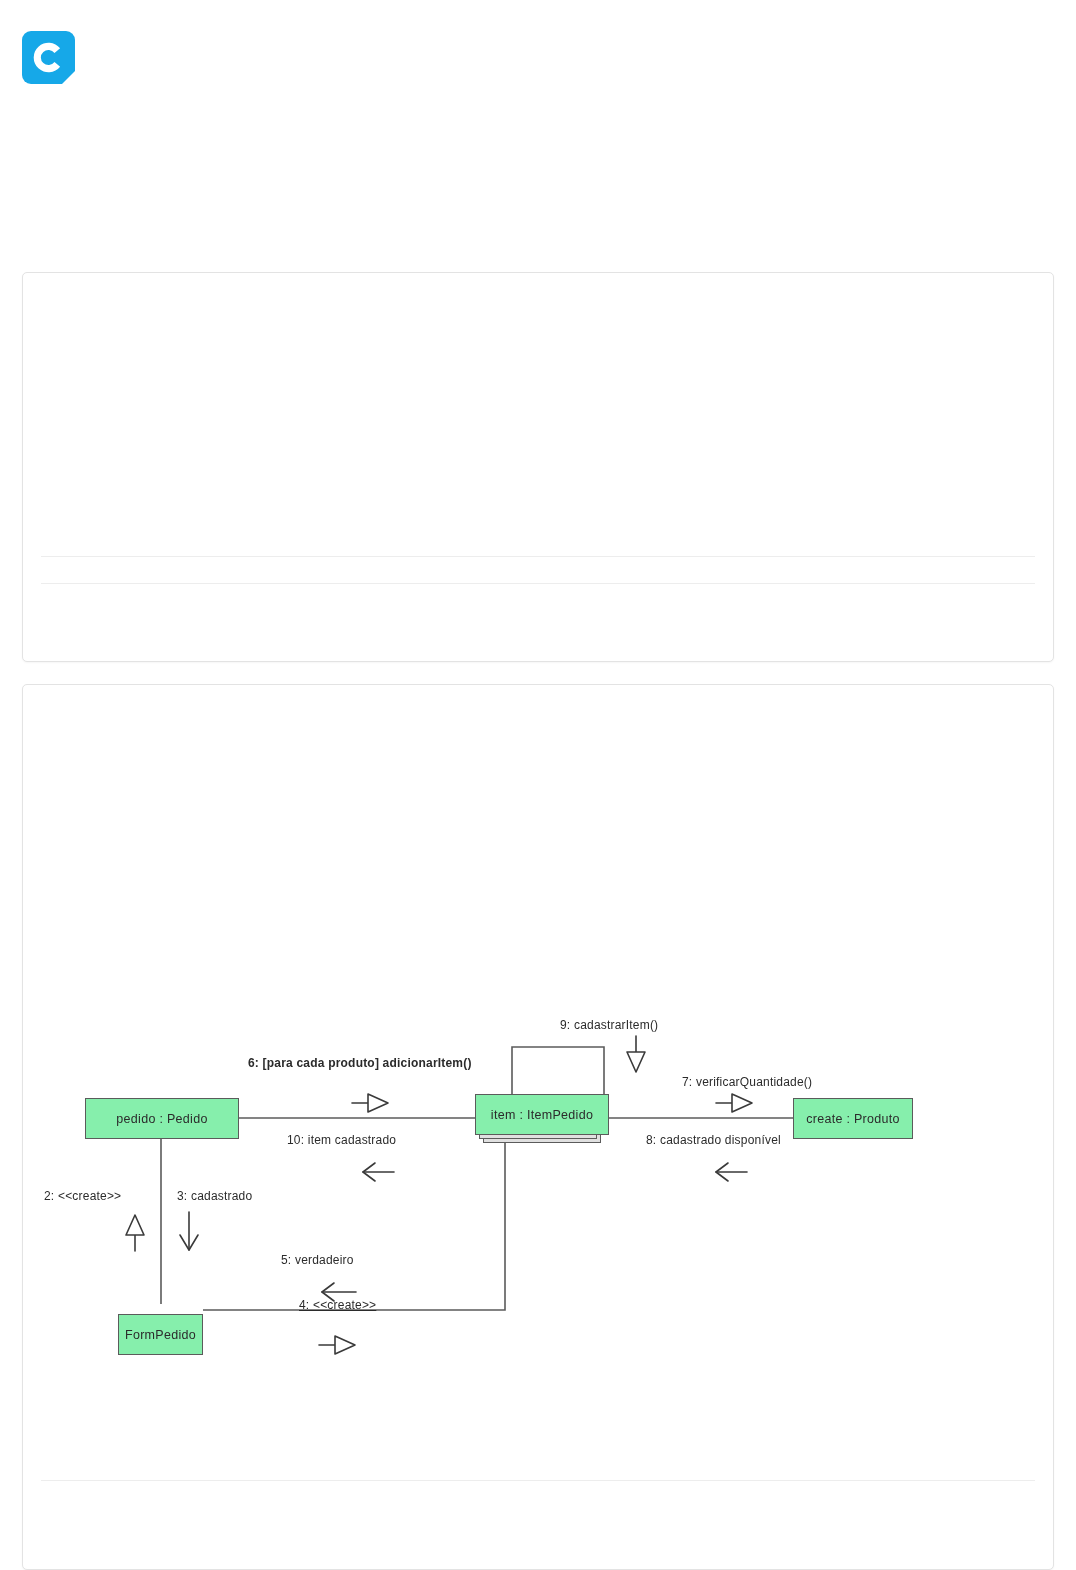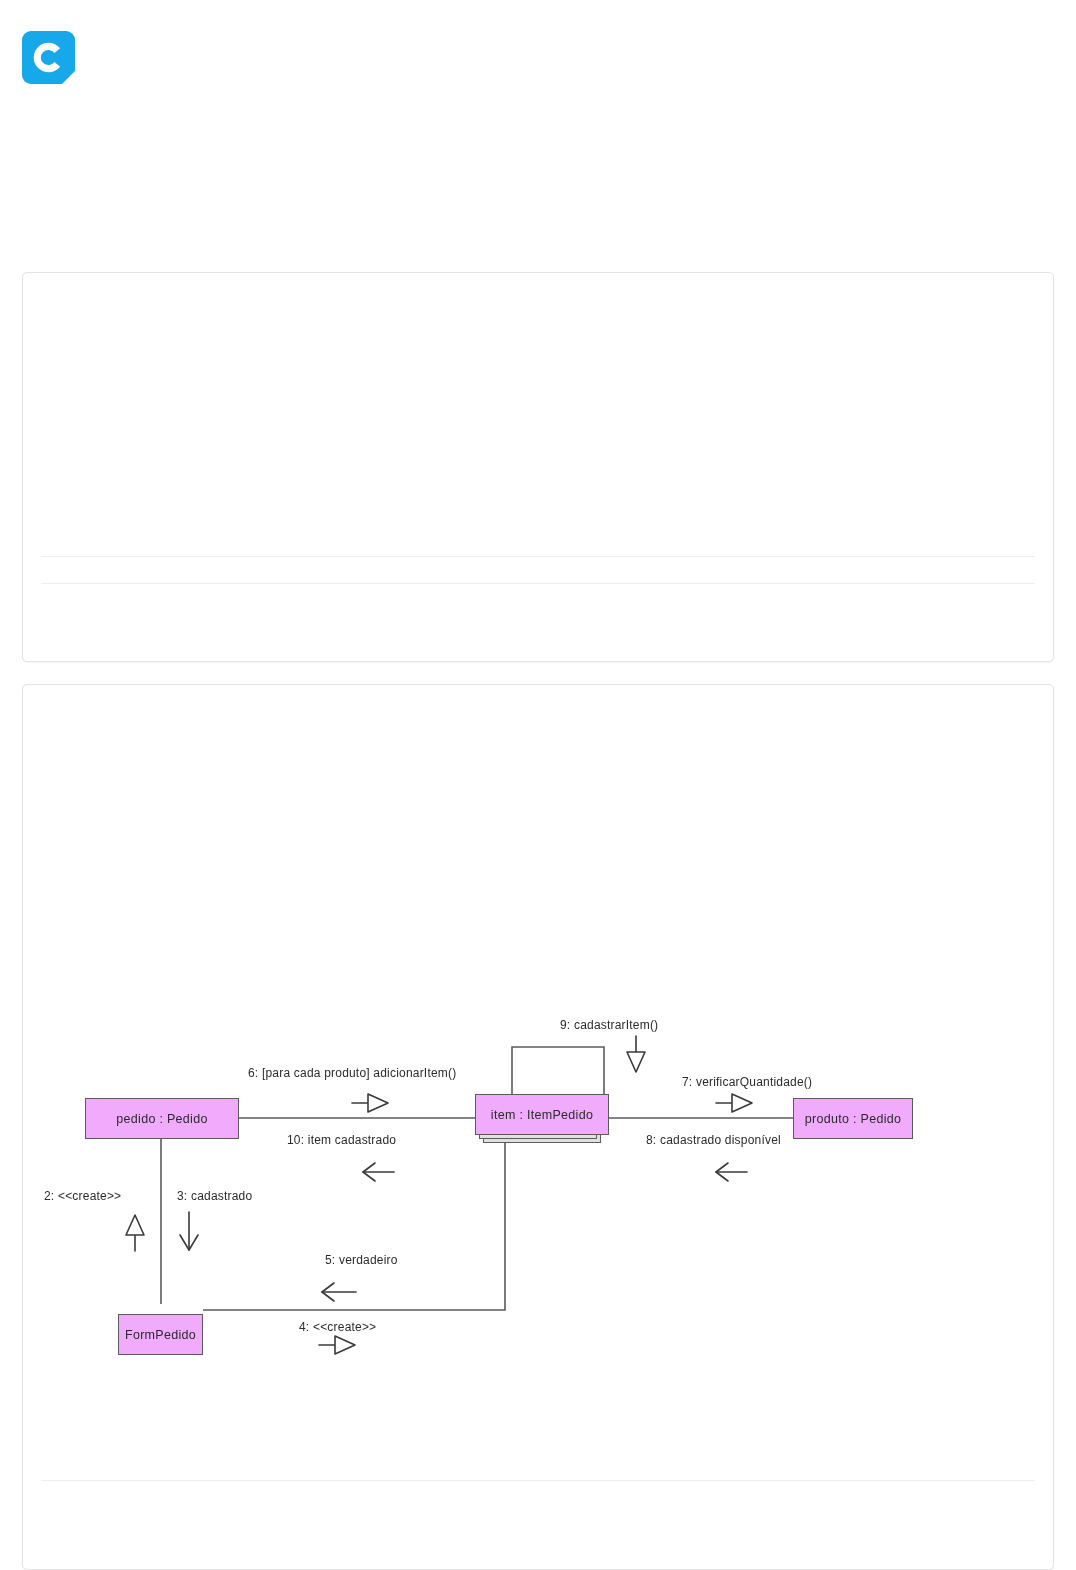--- a/index.html
+++ b/index.html
@@ -62,21 +62,21 @@
     left: 22px;
     top: 684px;
     width: 1032px;
     height: 886px;
   }
   #diagram svg { display: block; }
 
   .obj-box {
     position: absolute;
     box-sizing: border-box;
-    background: #f0abfc;
+    background: #86efac;
     border: 1.6px solid #5b5b5b;
     color: #2b2b2b;
     font-size: 12.5px;
     display: flex;
     align-items: center;
     justify-content: center;
     white-space: nowrap;
     letter-spacing: 0.3px;
     text-align: center;
   }
@@ -187,29 +187,29 @@
     <span>pedido : Pedido</span>
   </div>
 
   <div class="obj-shadow" style="left:461px; top:418px; width:118px; height:41px;"></div>
   <div class="obj-shadow" style="left:457px; top:414px; width:118px; height:41px;"></div>
   <div class="obj-box" style="left:453px; top:410px; width:134px; height:41px;">
     <span>item : ItemPedido</span>
   </div>
 
   <div class="obj-box" style="left:771px; top:414px; width:120px; height:41px;">
-    <span>produto : Pedido</span>
+    <span>create : Produto</span>
   </div>
 
   <div class="obj-box" style="left:96px; top:606px; width:85px; height:41px;margin-top:24px;">
     <span>FormPedido</span>
   </div>
 
-  <div class="msg-label" style="left:226px; top:382px;">6: [para cada produto] adicionarItem()</div>
+  <div class="msg-label" style="left:226px; top:372px;font-weight:bold;">6: [para cada produto] adicionarItem()</div>
   <div class="msg-label" style="left:265px; top:449px;">10: item cadastrado</div>
   <div class="msg-label" style="left:538px; top:334px;text-align:center;">9: cadastrarItem()</div>
   <div class="msg-label" style="left:660px; top:391px;">7: verificarQuantidade()</div>
   <div class="msg-label" style="left:624px; top:449px;">8: cadastrado disponível</div>
   <div class="msg-label" style="left:22px; top:505px;">2: &lt;&lt;create&gt;&gt;</div>
   <div class="msg-label" style="left:155px; top:505px;">3: cadastrado</div>
-  <div class="msg-label" style="left:259px; top:569px;margin-left:44px;">5: verdadeiro</div>
-  <div class="msg-label" style="left:277px; top:636px;">4: &lt;&lt;create&gt;&gt;</div>
+  <div class="msg-label" style="left:259px; top:569px;">5: verdadeiro</div>
+  <div class="msg-label" style="left:277px; top:614px;text-decoration:underline;">4: &lt;&lt;create&gt;&gt;</div>
 </div>
 
 </body></html>

